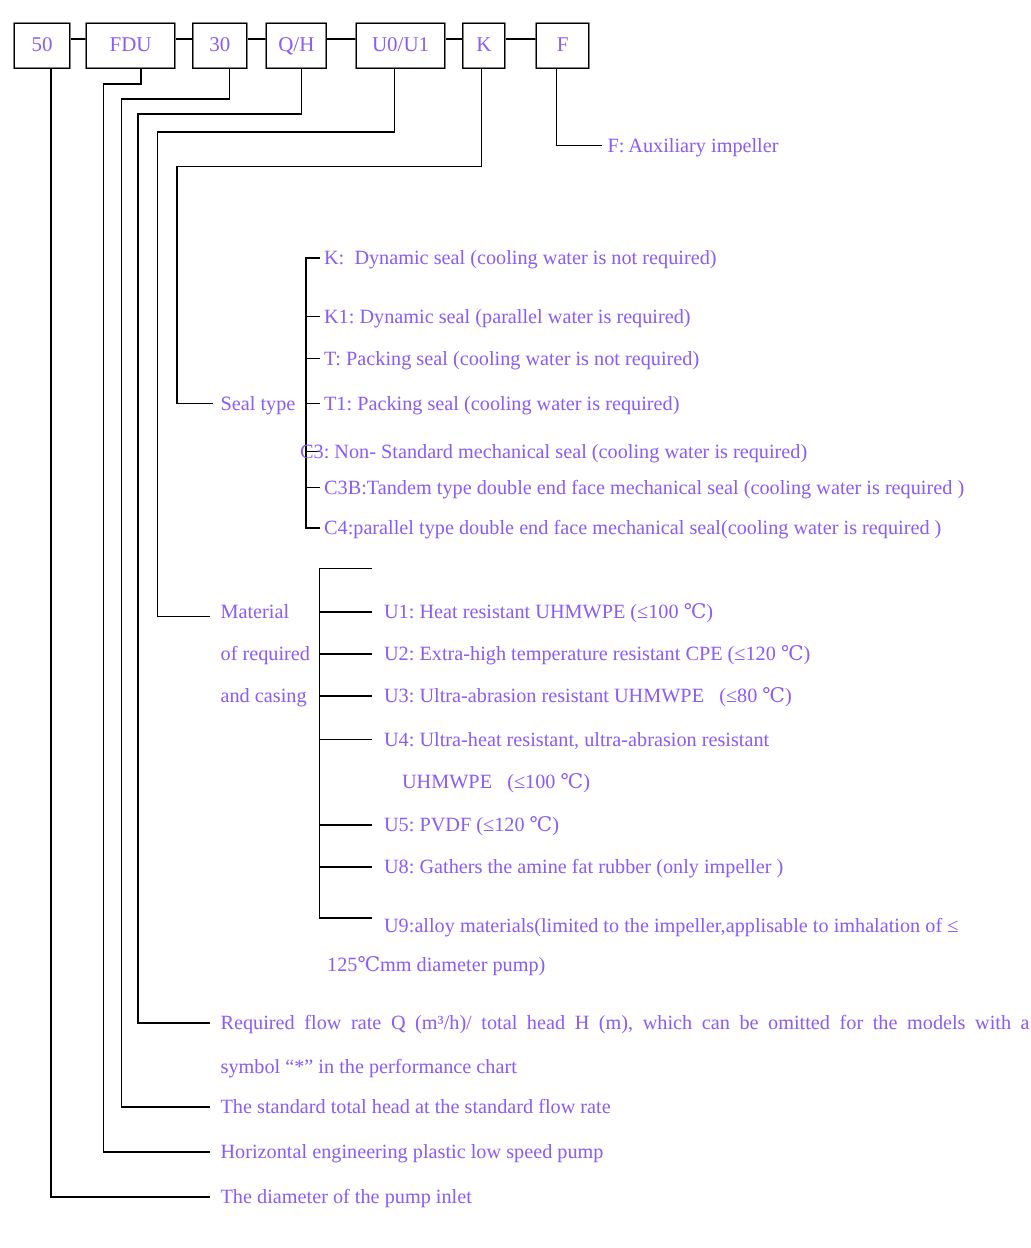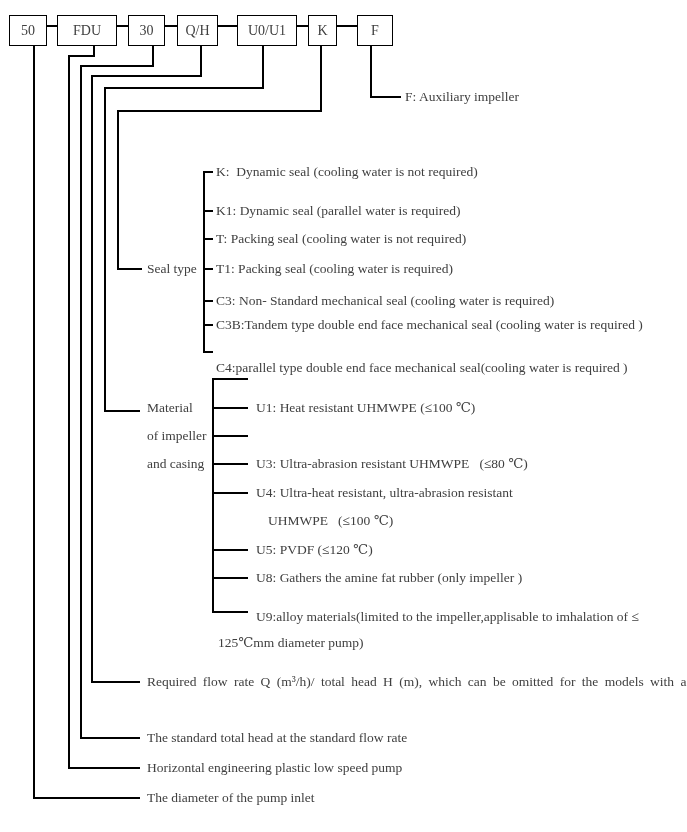--- a/index.html
+++ b/index.html
@@ -1,21 +1,21 @@
 <!DOCTYPE html>
 <html><head>
 <meta charset="utf-8">
 <style>
   html,body{margin:0;padding:0;background:#fff;}
   .page{
     position:relative;
     width:687px;height:832px;
     background:#ffffff;
     font-family:"Liberation Serif","DejaVu Serif",serif;
-    color:#404040;
+    color:#8b5cf6;
     overflow:hidden;
   }
   .lines{position:absolute;left:0;top:0;width:687px;height:832px;}
   .cbox{
     position:absolute;top:15px;height:31px;
     border:1.5px solid #000;
     box-sizing:border-box;
     display:flex;align-items:center;justify-content:center;
     font-size:14px;
     background:#fff;
@@ -82,34 +82,36 @@
   <div class="cbox bK">K</div>
   <div class="cbox bF">F</div>
 
   <div class="lbl" style="left:405px;top:89px;">F: Auxiliary impeller</div>
 
   <div class="lbl" style="left:147px;top:261px;">Seal type</div>
   <div class="lbl" style="left:216px;top:164px;">K:  Dynamic seal (cooling water is not required)</div>
   <div class="lbl" style="left:216px;top:203px;">K1: Dynamic seal (parallel water is required)</div>
   <div class="lbl" style="left:216px;top:231px;">T: Packing seal (cooling water is not required)</div>
   <div class="lbl" style="left:216px;top:261px;">T1: Packing seal (cooling water is required)</div>
-  <div class="lbl" style="left:216px;top:293px;">C3: Non- Standard mechanical seal (cooling water is required)</div>
+  <div class="lbl" style="left:200px;top:293px;">C3: Non- Standard mechanical seal (cooling water is required)</div>
   <div class="lbl" style="left:216px;top:317px;">C3B:Tandem type double end face mechanical seal (cooling water is required )</div>
-  <div class="lbl" style="left:216px;top:344px;margin-top:16px;">C4:parallel type double end face mechanical seal(cooling water is required )</div>
+  <div class="lbl" style="left:216px;top:344px;">C4:parallel type double end face mechanical seal(cooling water is required )</div>
 
   <div class="lbl" style="left:147px;top:400px;">Material</div>
-  <div class="lbl" style="left:147px;top:428px;">of impeller</div>
+  <div class="lbl" style="left:147px;top:428px;">of required</div>
   <div class="lbl" style="left:147px;top:456px;text-align:center;">and casing</div>
   <div class="lbl" style="left:256px;top:400px;">U1: Heat resistant UHMWPE (≤100 ℃)</div>
+  <div class="lbl" style="left:256px;top:428px;">U2: Extra-high temperature resistant CPE (≤120 ℃)</div>
   <div class="lbl" style="left:256px;top:456px;">U3: Ultra-abrasion resistant UHMWPE   (≤80 ℃)</div>
   <div class="lbl" style="left:256px;top:485px;">U4: Ultra-heat resistant, ultra-abrasion resistant</div>
   <div class="lbl" style="left:268px;top:513px;">UHMWPE   (≤100 ℃)</div>
   <div class="lbl" style="left:256px;top:542px;">U5: PVDF (≤120 ℃)</div>
   <div class="lbl" style="left:256px;top:570px;">U8: Gathers the amine fat rubber (only impeller )</div>
   <div class="lbl" style="left:256px;top:609px;">U9:alloy materials(limited to the impeller,applisable to imhalation of ≤</div>
   <div class="lbl" style="left:218px;top:635px;">125℃mm diameter pump)</div>
 
   <div class="lbl justify1" style="left:147px;top:674px;">Required flow rate Q (m³/h)/ total head H (m), which can be omitted for the models with a</div>
+  <div class="lbl" style="left:147px;top:703px;">symbol “*” in the performance chart</div>
   <div class="lbl" style="left:147px;top:730px;font-family:Liberation Serif, serif;">The standard total head at the standard flow rate</div>
   <div class="lbl" style="left:147px;top:760px;">Horizontal engineering plastic low speed pump</div>
   <div class="lbl" style="left:147px;top:790px;">The diameter of the pump inlet</div>
 
 </div>
 
 </body></html>

